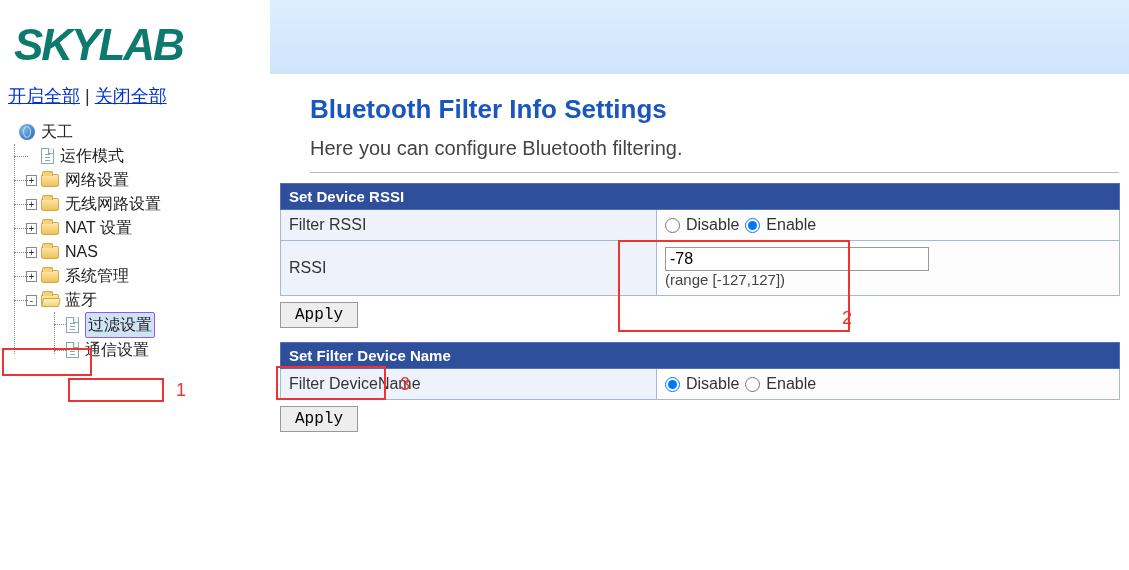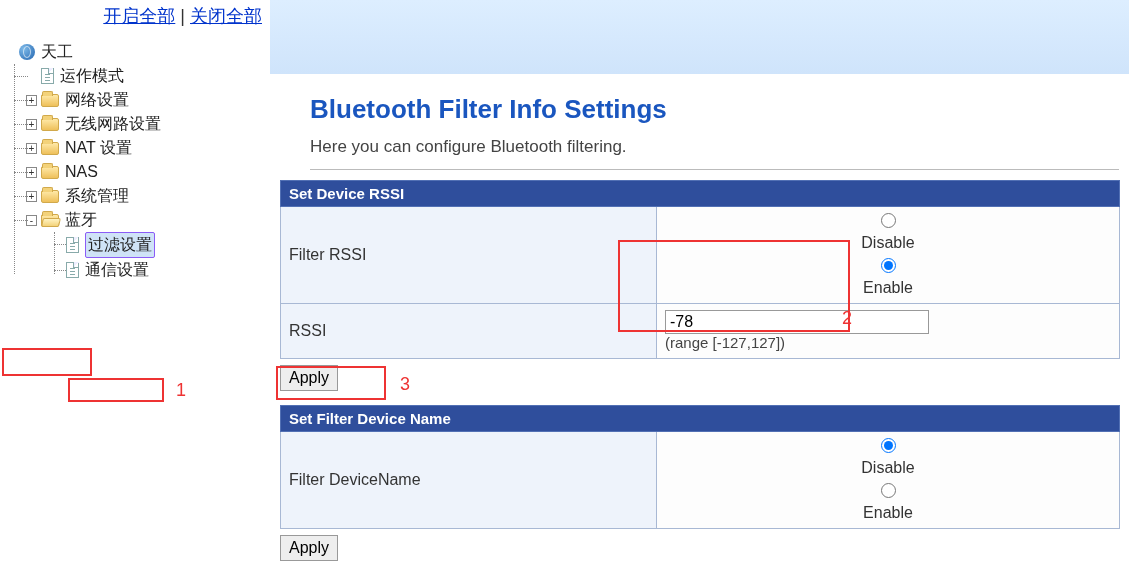--- a/index.html
+++ b/index.html
@@ -6,21 +6,21 @@
     body { font-family: Arial, "Microsoft YaHei", sans-serif; font-size: 14px; color: #333; background: #fff; width: 1129px; height: 570px; overflow: hidden; }
     .page { display: flex; height: 100%; }
     .sidebar { width: 270px; padding: 0; }
     .main { flex: 1; padding: 0; }
 
     
     .logo { padding: 20px 14px 10px; }
     .logo .skylab { font-family: Arial, sans-serif; font-size: 44px; font-weight: 900; font-style: italic; letter-spacing: -2px; color: #0e7a6e; }
 
     
-    .tree-controls { padding: 4px 8px 12px; font-size: 18px; text-align: right; }
+    .tree-controls { padding: 4px 8px 12px; font-size: 18px; }
     .tree-controls a { color: #0033cc; text-decoration: underline; }
     .tree-controls .sep { color: #333; }
 
     
     ul.tree { list-style: none; padding-left: 4px; }
     ul.tree ul { list-style: none; padding-left: 0; }
     .tree li { line-height: 24px; white-space: nowrap; display: flex; align-items: center; }
     .tree li.has-children { display:block; }
     .tree li.has-children > .row { display: flex; align-items: center; }
     .expander { width: 11px; height: 11px; border: 1px solid #888; font-size: 10px; text-align: center; line-height: 9px; background: #fff; display: inline-block; margin-right: 4px; cursor: pointer; }
@@ -49,43 +49,46 @@
     .children li { position: relative; }
     .children li::before { content:""; position:absolute; left:-12px; top:12px; width:14px; border-top:1px dotted #888; }
 
     
     .annot { position: absolute; border: 2px solid #e33; pointer-events: none; }
     .annot-label { position:absolute; color:#e33; font-size:18px; pointer-events:none; }
 
     
     .banner { height: 74px; background: linear-gradient(#ddeeff, #cfe4fb); margin-bottom: 10px; }
     .page-title { color:#1a56bf; font-size:26px; font-weight:700; margin: 20px 0 12px 40px; }
-    .page-sub { font-size:17px; color:#444; margin: 0 0 12px 40px; }
+    .page-sub { font-size:20px; color:#444; margin: 0 0 12px 40px; }
     .hr { border-top:1px solid #bbb; margin: 0 10px 10px 40px; }
 
     
     table.cfg { border-collapse: collapse; width: 840px; margin-left: 10px; }
     table.cfg th { background:#2f4e9c; color:#fff; text-align:left; padding:4px 8px; font-weight:700; border:1px solid #5270b4; font-size:15px;}
     table.cfg td { border:1px solid #a8b8d4; padding:6px 8px; font-size:16px; background:#eef3fb; }
     table.cfg td.label { width: 376px; }
     table.cfg td.ctrl { background:#fdfdfd; }
-    .radio-row { display:flex; align-items:center; gap:6px;flex-direction:column; }
+    .radio-row { display:flex; align-items:center; gap:6px; }
     .radio-row input[type=radio]{ width:15px; height:15px; }
     .rssi-input { width: 264px; font-size:16px; padding:2px 4px; border:1px solid #999; }
     .hint { color:#444; font-size:15px; }
-    .apply-btn { margin:6px 0 14px 10px; padding:3px 8px; font-size:16px; background:#eee; border:1px solid #999; cursor:pointer; }
+    .apply-btn { margin:6px 0 14px 10px; padding:3px 14px; font-size:16px; background:#eee; border:1px solid #999; cursor:pointer;font-family:Liberation Mono, monospace; }
 
     .rel { position: relative; }
   </style>
 </head>
 <body>
 
 <div class="page">
 
   <div class="sidebar rel">
+    <div class="logo">
+      <span class="skylab">SKYLAB</span>
+    </div>
     <div class="tree-controls">
       <a href="#">开启全部</a>
       <span class="sep"> | </span>
       <a href="#">关闭全部</a>
     </div>
 
     <ul class="tree">
       <li class="has-children">
         <div class="row">
           <span class="expander-empty"></span>

